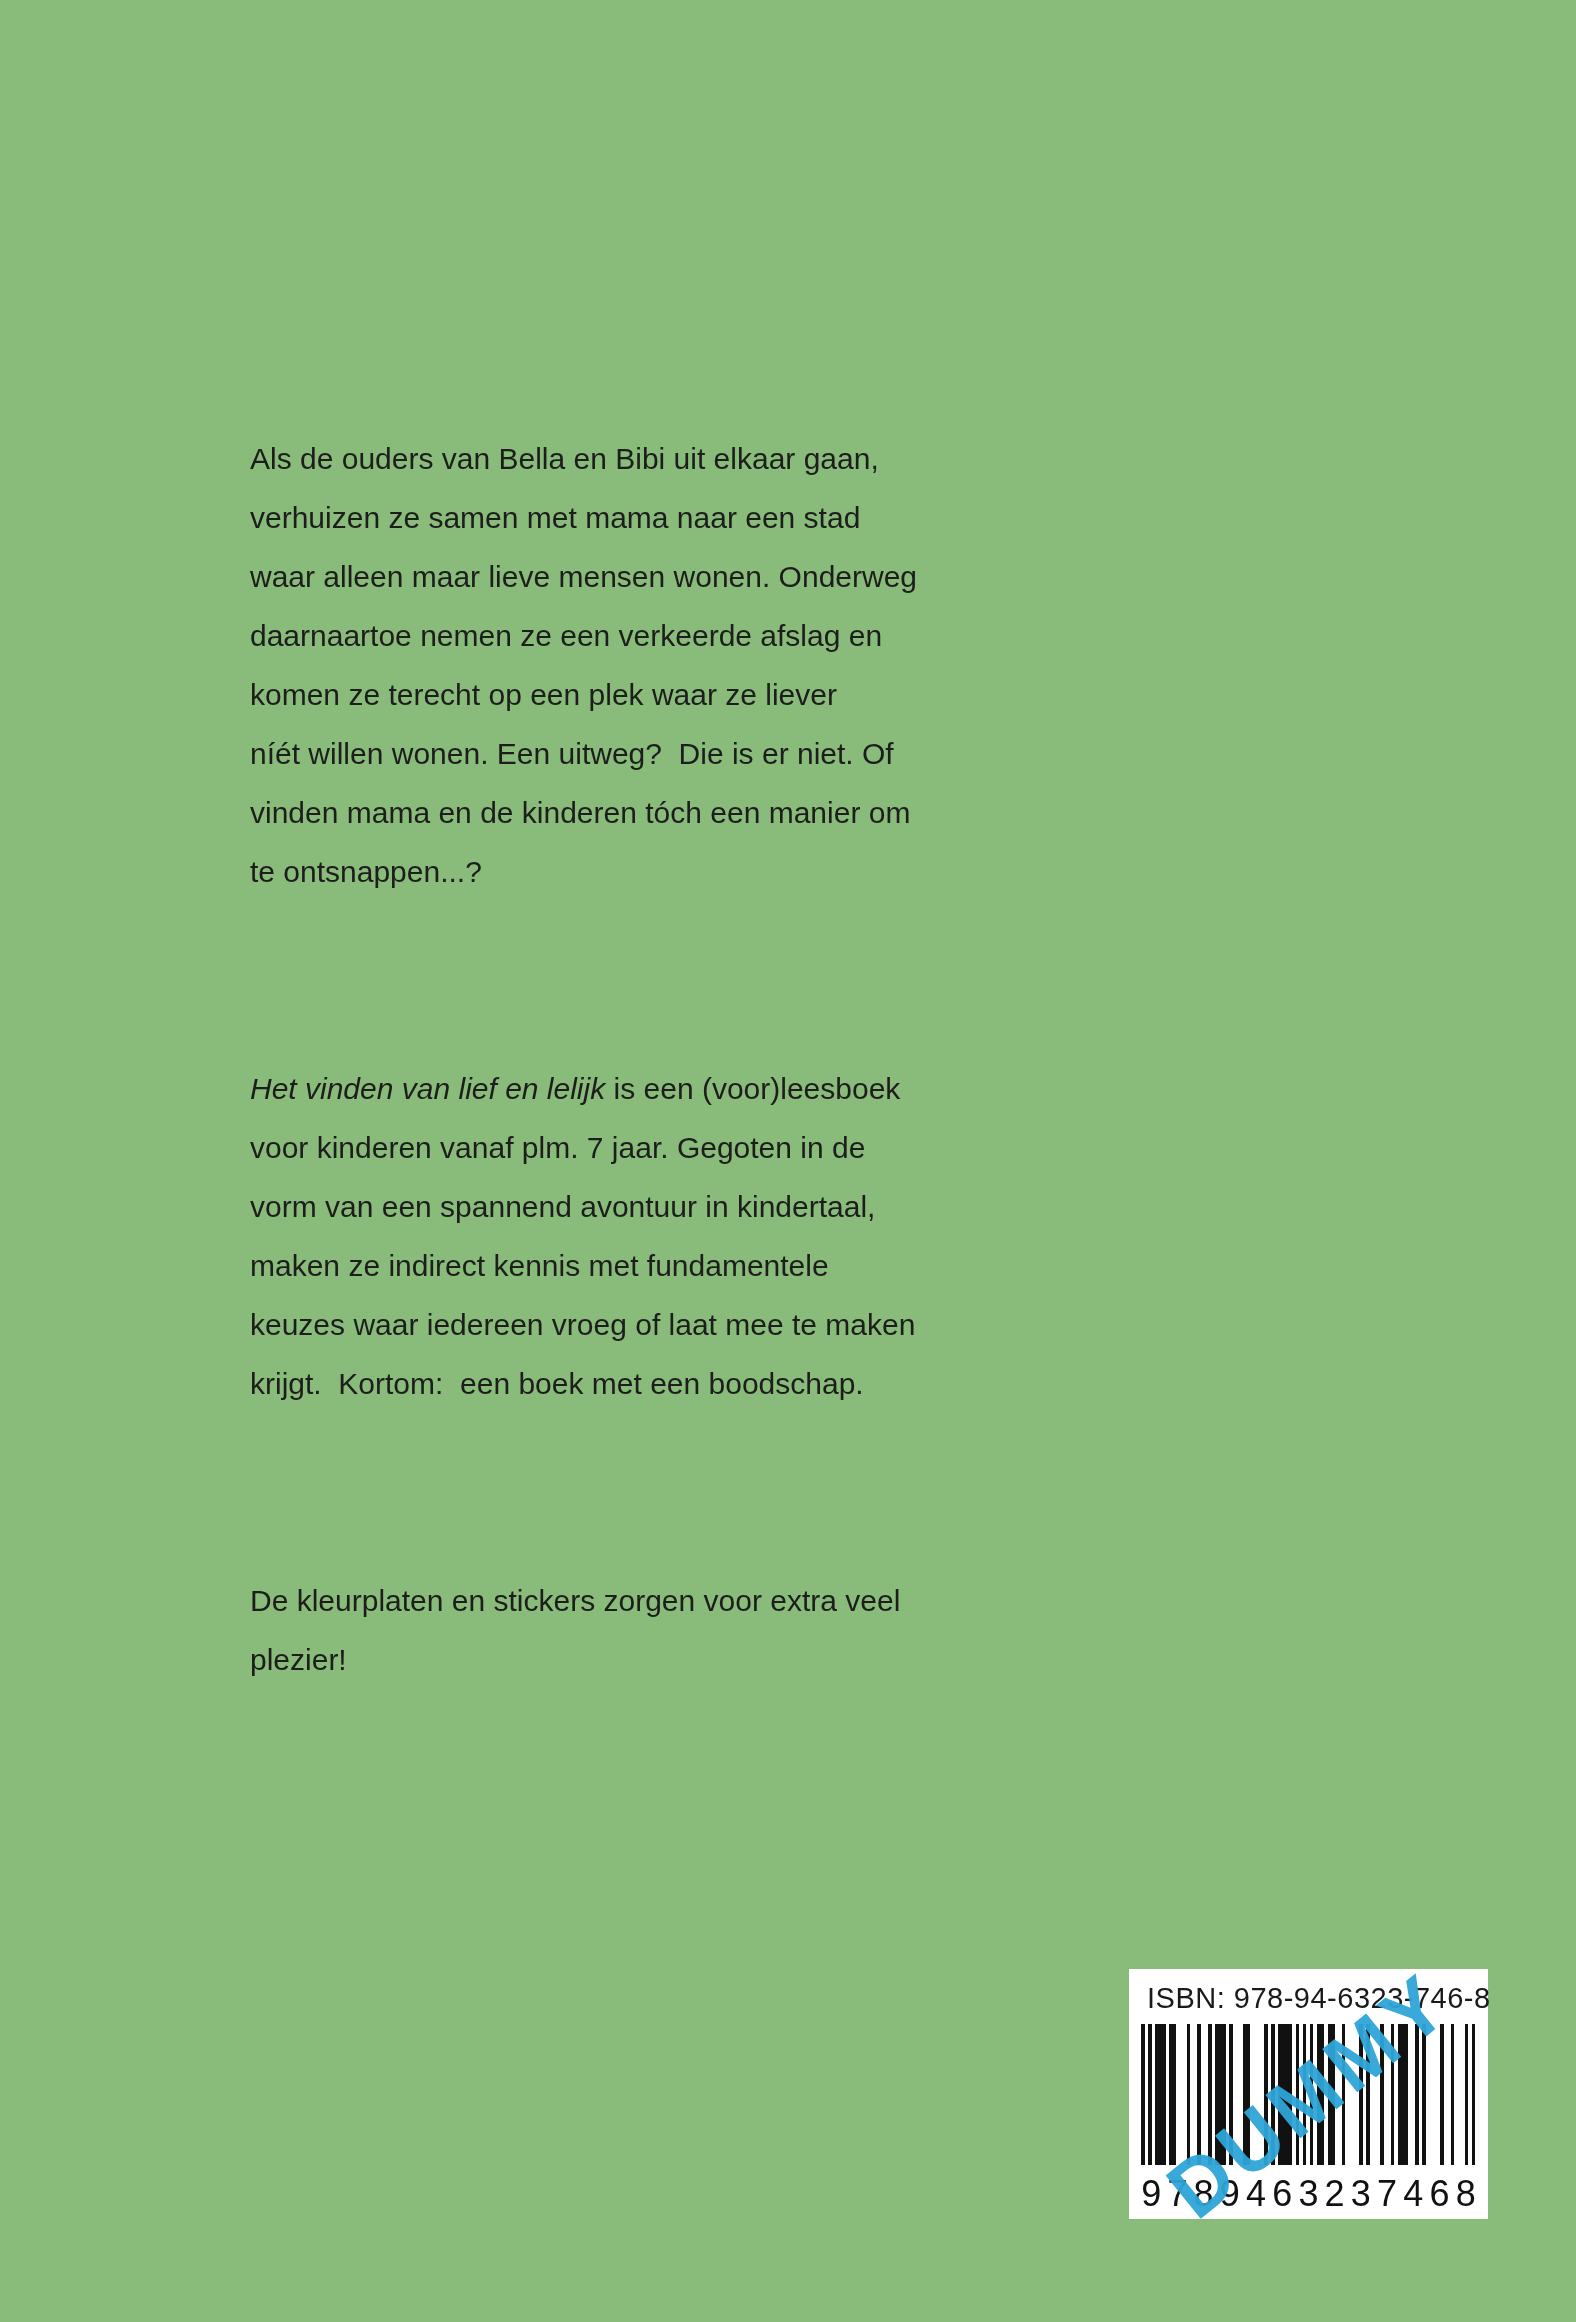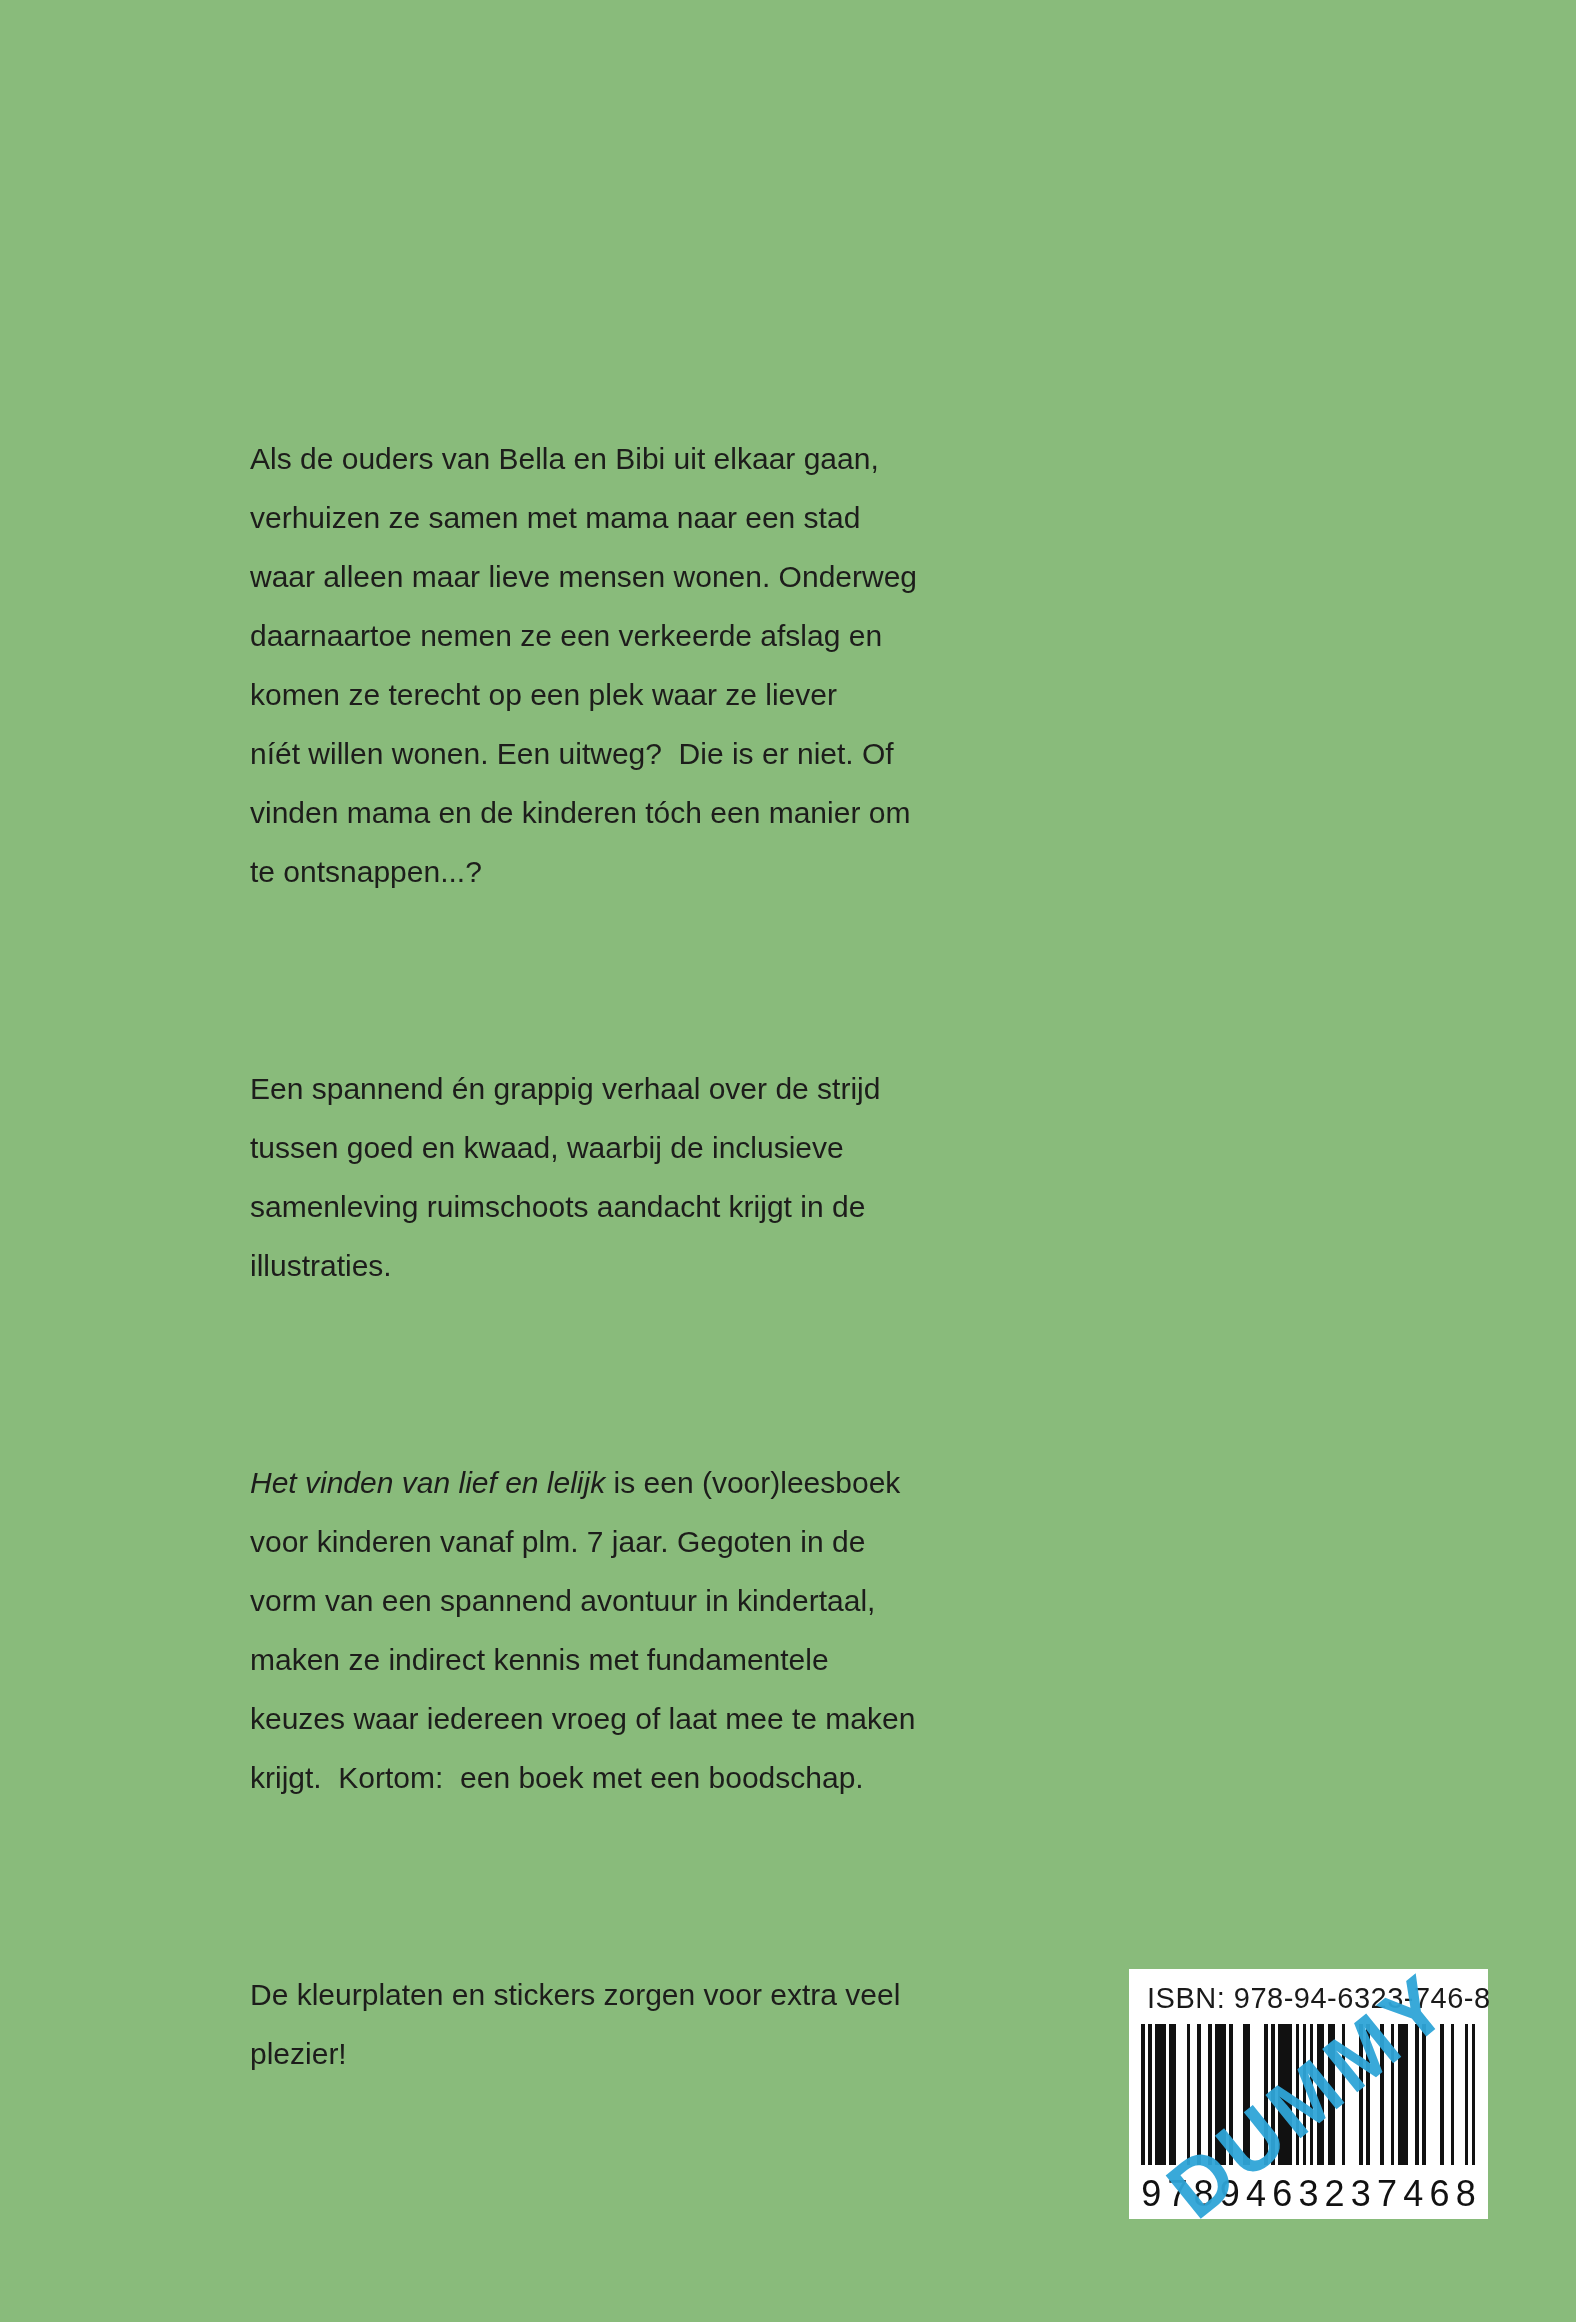--- a/index.html
+++ b/index.html
@@ -81,24 +81,20 @@
 
   <div class="blurb" style="color: rgb(29, 29, 27);">
     <p>Als de ouders van Bella en Bibi uit elkaar gaan,
 verhuizen ze samen met mama naar een stad
 waar alleen maar lieve mensen wonen. Onderweg
 daarnaartoe nemen ze een verkeerde afslag en
 komen ze terecht op een plek waar ze liever
 níét willen wonen. Een uitweg?  Die is er niet. Of
 vinden mama en de kinderen tóch een manier om
 te ontsnappen...?</p>
-    <p>Een spannend én grappig verhaal over de strijd
-tussen goed en kwaad, waarbij de inclusieve
-samenleving ruimschoots aandacht krijgt in de
-illustraties.</p>
     <p><span class="book-title-italic">Het vinden van lief en lelijk</span><span> is een (voor)leesboek
 voor kinderen vanaf plm. 7 jaar. Gegoten in de
 vorm van een spannend avontuur in kindertaal,
 maken ze indirect kennis met fundamentele
 keuzes waar iedereen vroeg of laat mee te maken
 krijgt.  Kortom:  een boek met een boodschap.</span></p>
     <p>De kleurplaten en stickers zorgen voor extra veel
 plezier!</p>
   </div>
 

